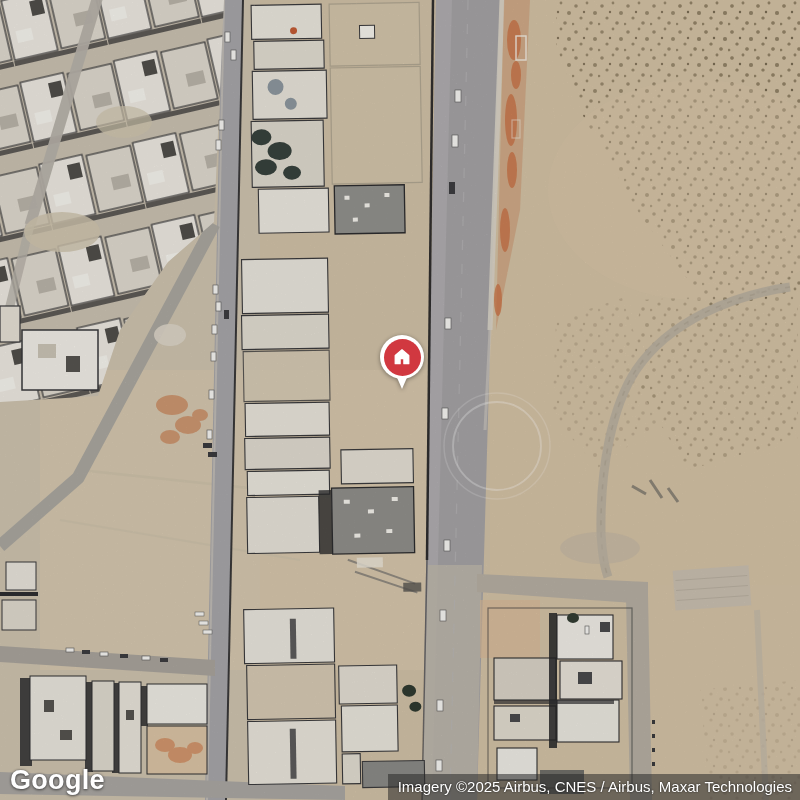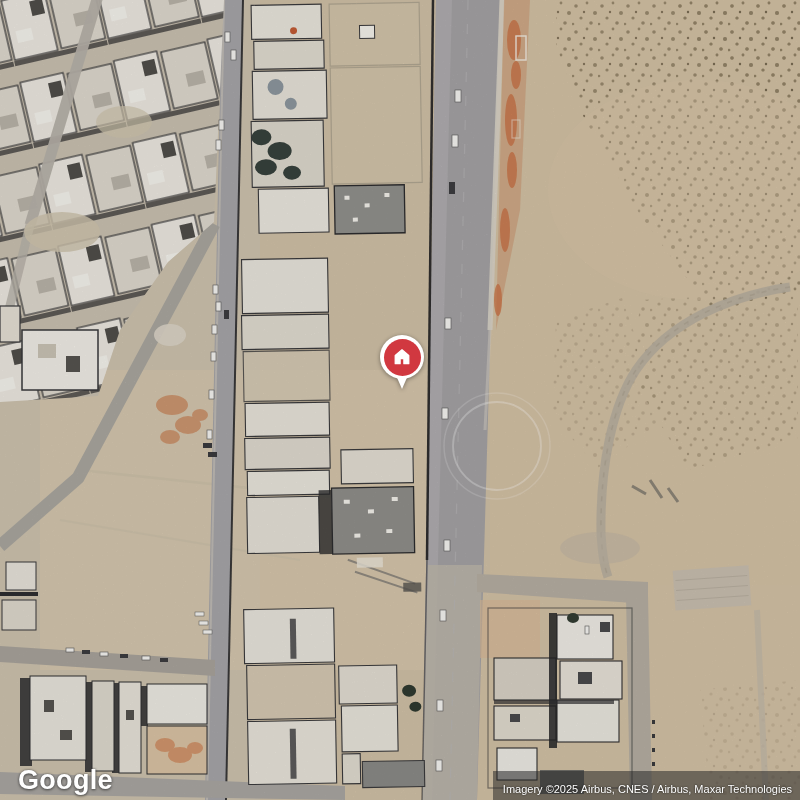--- a/index.html
+++ b/index.html
@@ -18,27 +18,27 @@
   .marker-circle { position:absolute; left:0; top:0; width:44px; height:44px;
                    background:var(--marker-ring,#ffffff); border-radius:50%;
                    display:flex; align-items:center; justify-content:center; }
   .marker-inner { width:37px; height:37px; background:var(--marker-red,#d13840);
                   border-radius:50%; display:flex; align-items:center; justify-content:center; }
 
   
   .google-logo { position:absolute; left:10px; bottom:4px; color:#ffffff;
                  font-size:27px; font-weight:700; letter-spacing:.3px; cursor:pointer;
                  text-shadow:0 0 2px rgba(90,90,90,.95), 0 1px 3px rgba(0,0,0,.55);
-                 user-select:none;margin-left:8px; }
+                 user-select:none; }
 
   
   .attribution { position:absolute; right:0; bottom:0;
                  background:var(--attribution-bg, rgba(40,40,40,.55));
-                 color:var(--attribution-text,#ffffff); font-size:11px;
-                 padding:12px 8px 5px 10px; white-space:nowrap;
+                 color:var(--attribution-text,#ffffff); font-size:15px;
+                 padding:4px 8px 5px 10px; white-space:nowrap;
                  text-shadow:0 0 2px rgba(0,0,0,.8); }
 </style>
 </head>
 <body>
 
 <div class="map">
 
 <svg class="scene" viewBox="0 0 800 800" xmlns="http://www.w3.org/2000/svg">
   <defs>
     <clipPath id="clip-district">

